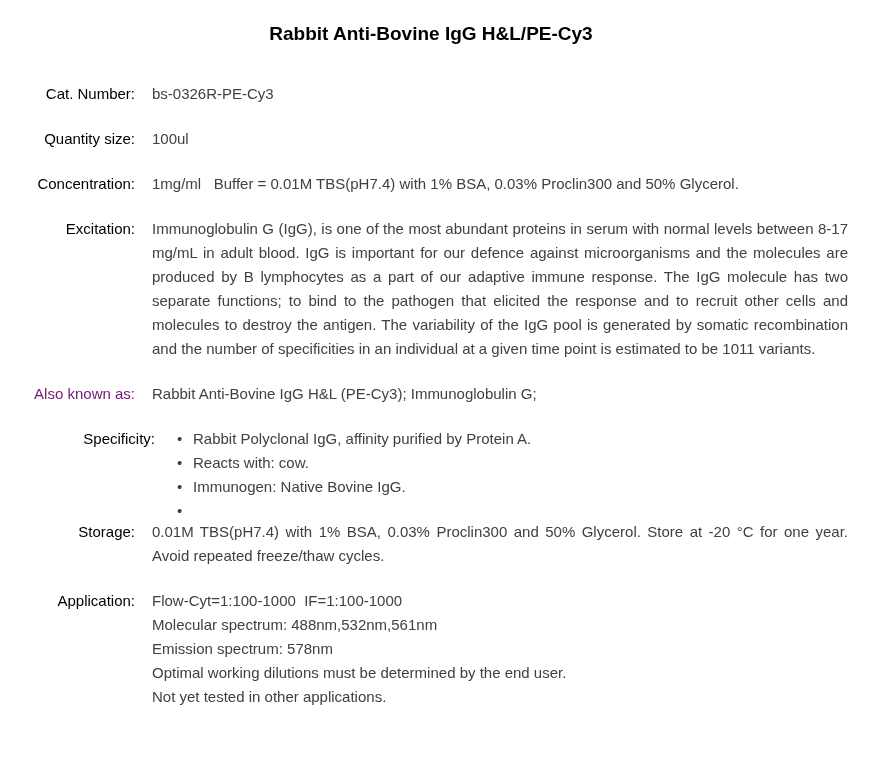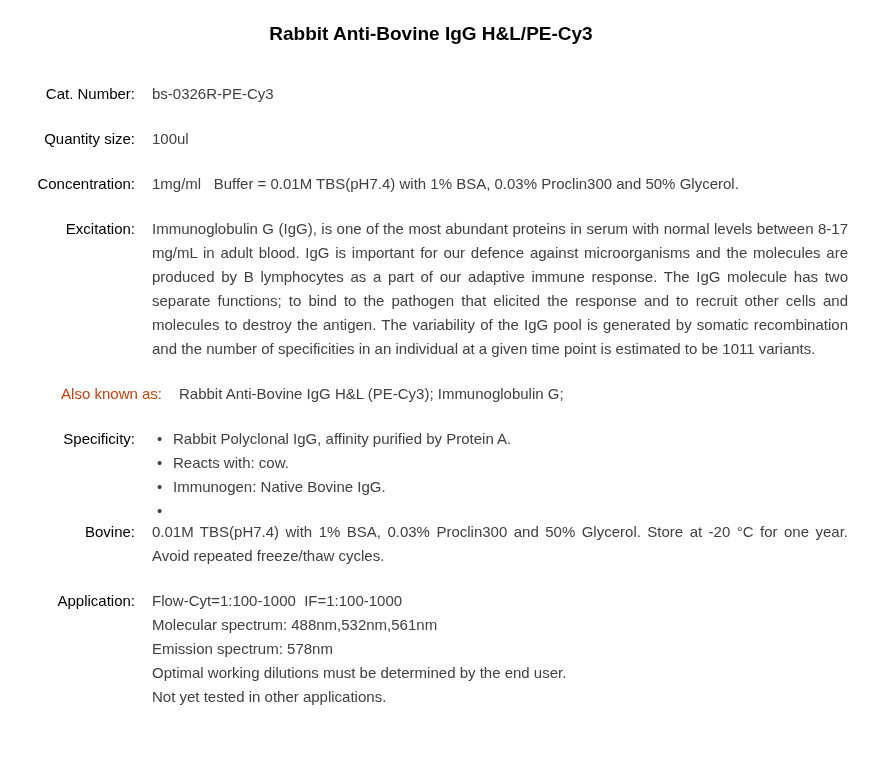--- a/index.html
+++ b/index.html
@@ -103,26 +103,26 @@
       <div class="row-label" style="color: rgb(0, 0, 0);">Concentration:</div>
       <div class="row-value pre" style="color: rgb(64, 64, 64);">1mg/ml&nbsp;&nbsp; Buffer = 0.01M TBS(pH7.4) with 1% BSA, 0.03% Proclin300 and 50% Glycerol.</div>
     </div>
 
     <div class="row">
       <div class="row-label" style="color: rgb(0, 0, 0);">Excitation:</div>
       <div class="row-value justify" style="color: rgb(64, 64, 64);">Immunoglobulin G (IgG), is one of the most abundant proteins in serum with normal levels between 8-17 mg/mL in adult blood. IgG is important for our defence against microorganisms and the molecules are produced by B lymphocytes as a part of our adaptive immune response. The IgG molecule has two separate functions; to bind to the pathogen that elicited the response and to recruit other cells and molecules to destroy the antigen. The variability of the IgG pool is generated by somatic recombination and the number of specificities in an individual at a given time point is estimated to be 1011 variants.</div>
     </div>
 
     <div class="row">
-      <div class="row-label" style="color: #c2410c; padding-left: 27px;">Also known as:</div>
+      <div class="row-label" style="color: #701a75;">Also known as:</div>
       <div class="row-value" style="color: rgb(64, 64, 64);">Rabbit Anti-Bovine IgG H&amp;L (PE-Cy3); Immunoglobulin G;</div>
     </div>
 
     <div class="row">
-      <div class="row-label" style="color: rgb(0, 0, 0);">Specificity:</div>
+      <div class="row-label" style="color: rgb(0, 0, 0); padding-left: 20px;">Specificity:</div>
       <div class="row-value" style="color: rgb(64, 64, 64);">
         <ul class="bullets">
           <li>
             <span class="bullet">•</span>
             <span>Rabbit Polyclonal IgG, affinity purified by Protein A.</span>
           </li>
           <li>
             <span class="bullet">•</span>
             <span>Reacts with: cow.</span>
           </li>
@@ -131,21 +131,21 @@
             <span>Immunogen: Native Bovine IgG.</span>
           </li>
           <li>
             <span class="bullet">•</span>
           </li>
         </ul>
       </div>
     </div>
 
     <div class="row">
-      <div class="row-label" style="color: rgb(0, 0, 0);">Bovine:</div>
+      <div class="row-label" style="color: rgb(0, 0, 0);">Storage:</div>
       <div class="row-value justify" style="color: rgb(64, 64, 64);">0.01M TBS(pH7.4) with 1% BSA, 0.03% Proclin300 and 50% Glycerol. Store at -20 °C for one year. Avoid repeated freeze/thaw cycles.</div>
     </div>
 
     <div class="row">
       <div class="row-label" style="color: rgb(0, 0, 0);">Application:</div>
       <div class="row-value" style="color: rgb(64, 64, 64);">
         <div class="app-line">Flow-Cyt=1:100-1000&nbsp; IF=1:100-1000</div>
         <div class="app-line">Molecular spectrum: 488nm,532nm,561nm</div>
         <div class="app-line">Emission spectrum: 578nm</div>
         <div class="app-line">Optimal working dilutions must be determined by the end user.</div>

